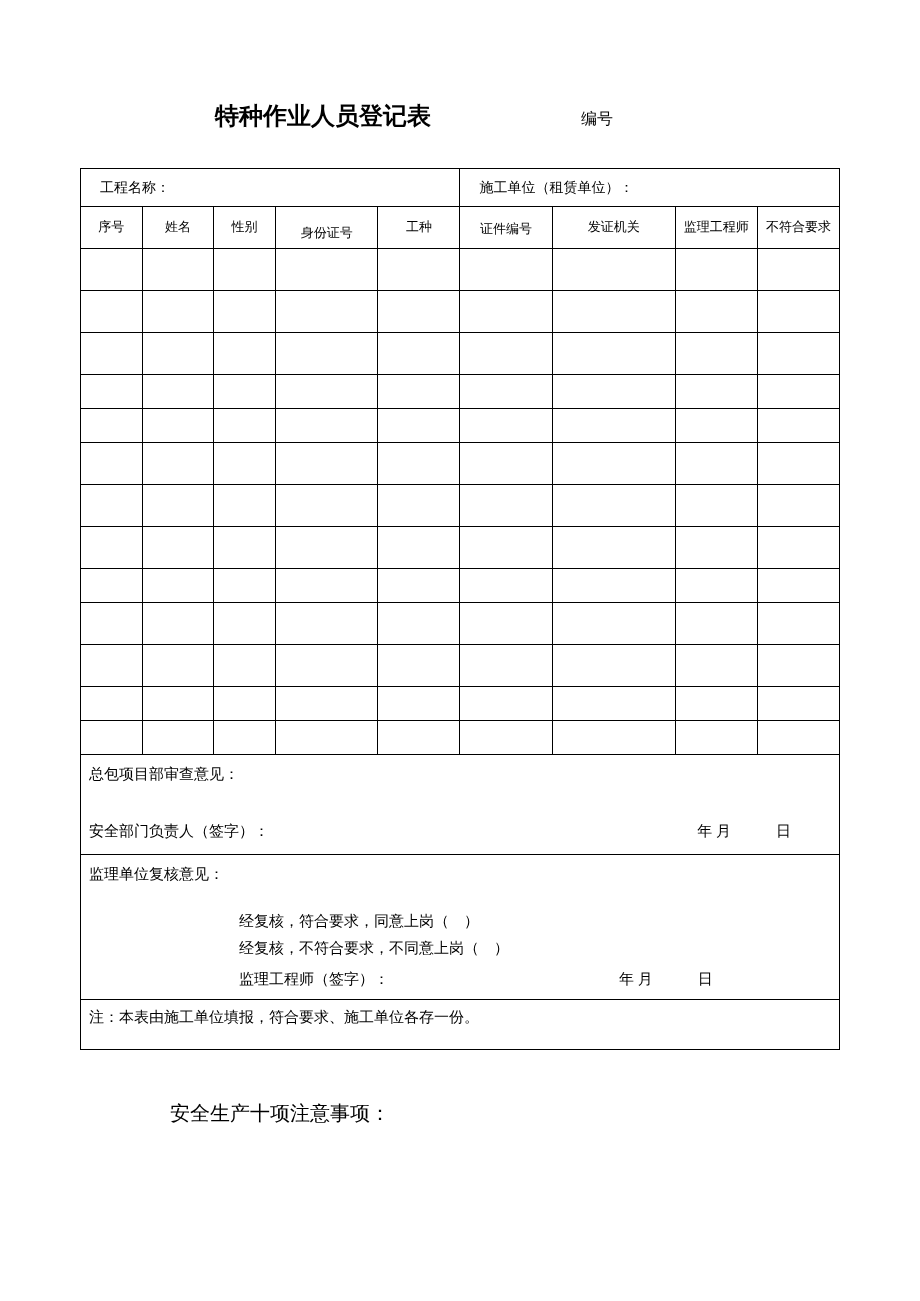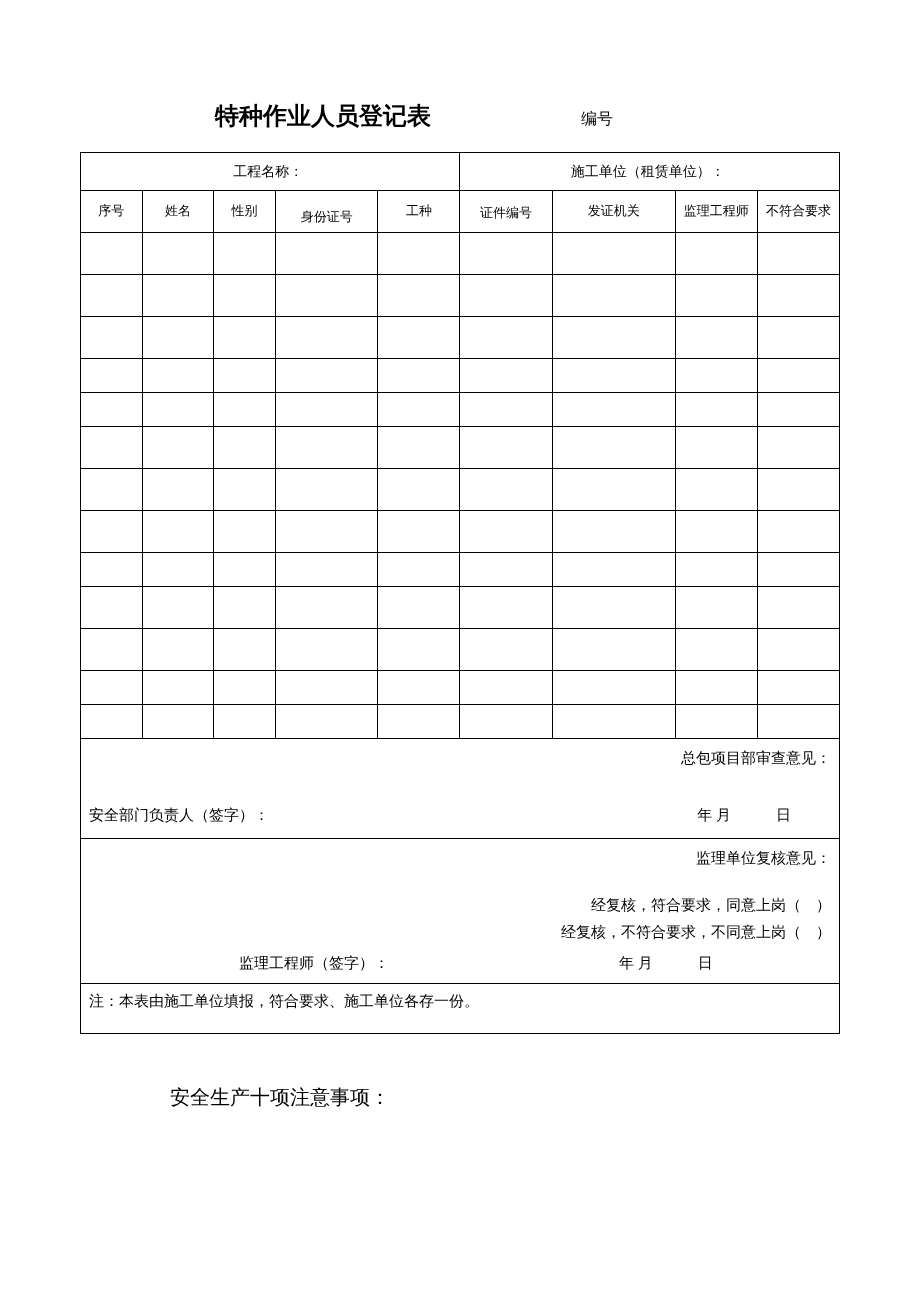--- a/index.html
+++ b/index.html
@@ -10,21 +10,21 @@
     body {
       font-family: "SimSun", "宋体", serif;
       background: #fff;
       width: 920px;
       padding: 100px 80px 60px 80px;
       color: #000;
     }
     .header-row {
       display: flex;
       align-items: baseline;
-      margin-bottom: 20px;
+      margin-bottom: 36px;
     }
     .main-title {
       font-size: 24px;
       font-weight: bold;
       margin-left: 135px;
     }
     .serial-label {
       font-size: 16px;
       margin-left: 150px;
     }
@@ -34,37 +34,37 @@
       table-layout: fixed;
     }
     td {
       border: 1px solid #000;
       font-size: 14px;
       vertical-align: middle;
       padding: 2px 4px;
     }
     .info-row td {
       height: 38px;
-      text-align: center;
-      padding-left: 0;
+      text-align: left;
+      padding-left: 19px;
     }
     .header-cell {
       text-align: center;
       height: 42px;
       font-size: 13px;
       line-height: 1.3;
     }
     .data-row td {
       height: 42px;
     }
     .tight-row td {
       height: 34px;
     }
     .block-cell {
-      text-align: right;
+      text-align: left;
       vertical-align: top;
       padding: 6px 8px;
       font-size: 15px;
       line-height: 1.8;
     }
     .sig-line {
       display: flex;
       justify-content: space-between;
       margin-top: 30px;
     }

